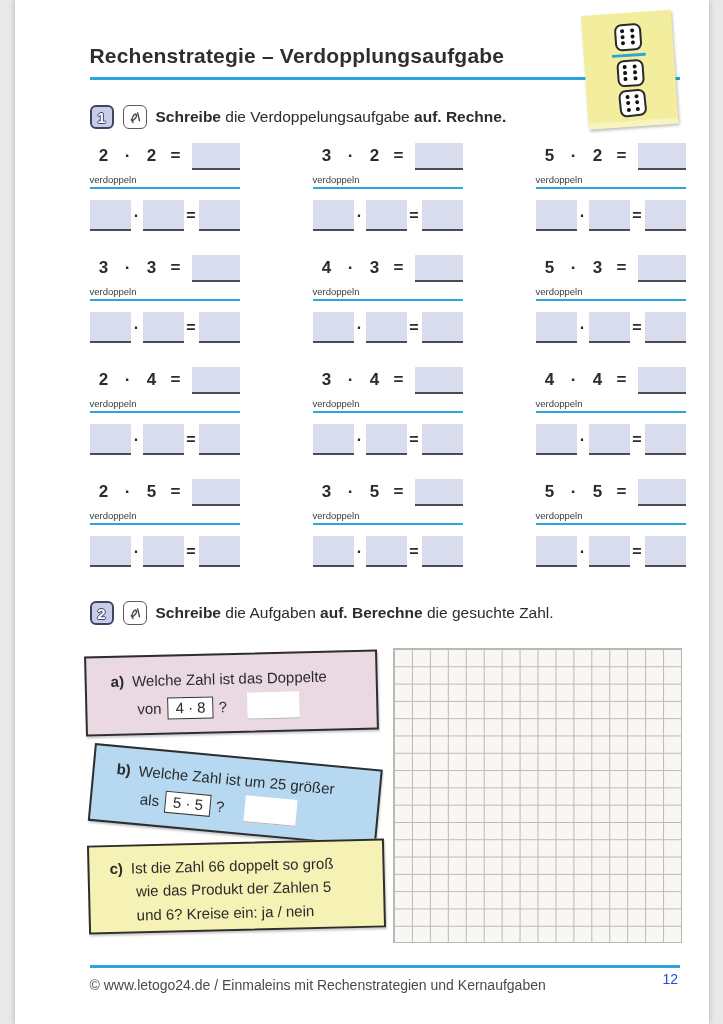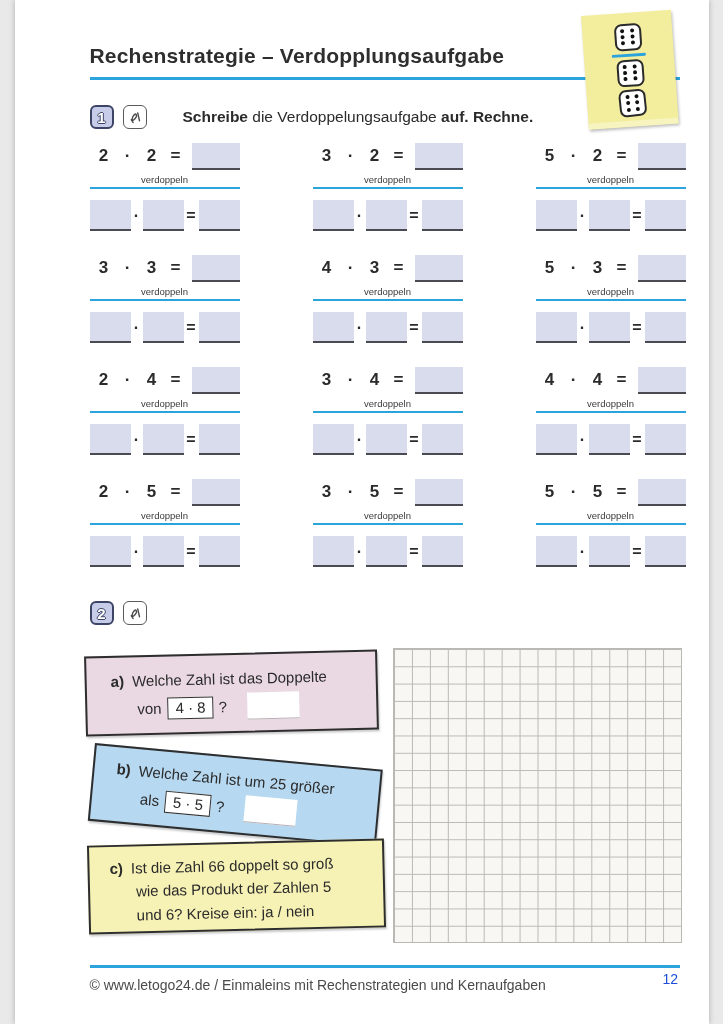--- a/index.html
+++ b/index.html
@@ -25,33 +25,33 @@
   .note-divider{width:34px;height:3px;background:#2ba3dc;border-radius:1px;}
   
   .ex-header{position:absolute;left:75px;display:flex;align-items:center;gap:9px;font-size:15.5px;}
   .ex1-header{top:105px;} .ex2-header{top:601px;}
   .num-badge{width:24px;height:24px;border-radius:6px;background:#c7cce8;border:2px solid #3d4566;
     box-sizing:border-box;display:flex;align-items:center;justify-content:center;
     font-weight:bold;font-size:15px;color:#ffffff;
     text-shadow:-1px 0 #3d4566,1px 0 #3d4566,0 -1px #3d4566,0 1px #3d4566;}
   .pencil-box{width:24px;height:24px;border-radius:6px;background:#fff;border:1.5px solid #5a5a5a;
     box-sizing:border-box;display:flex;align-items:center;justify-content:center;}
-  .instr b{font-weight:bold;} .instr{color:#2b2b2b;margin-left:27px;}
+  .instr b{font-weight:bold;} .instr{color:#2b2b2b;}
   
   .problems-grid{
     position:absolute;left:75px;top:142px;width:596px;
     display:grid;grid-template-columns:repeat(3,150px);column-gap:73px;row-gap:23px;
   }
   .problem-block{width:150px;}
   .eq-line{display:flex;align-items:center;height:28px;font-size:17px;font-weight:bold;padding-left:2px;box-sizing:border-box;}
   .eq-line .f{width:24px;text-align:center;}
   .eq-line .op{width:24px;text-align:center;}
   .answer-box{background:#d9dcec;border-bottom:2.5px solid #4a4b52;display:inline-block;box-sizing:border-box;}
   .answer-box.top{width:48px;height:27px;margin-left:auto;}
-  .verdoppeln{margin-top:4px;text-align:center;font-size:9.5px;color:#3a3a3a;
+  .verdoppeln{margin-top:4px;text-align:left;font-size:9.5px;color:#3a3a3a;
     padding-bottom:2px;border-bottom:2px solid #2ba3dc;}
   .bottom-row{display:flex;align-items:center;margin-top:11px;font-size:16px;font-weight:bold;}
   .answer-box.sm{width:41px;height:31px;}
   .bottom-row .op{text-align:center;} .bottom-row .op.dot{width:12px;} .bottom-row .op.eq{width:15px;}
   
   .slip{position:absolute;border:2px solid #2e2e2e;box-sizing:border-box;font-size:15px;line-height:1.55;
     box-shadow:1px 2px 2px rgba(0,0,0,.2);}
   .slip-a{left:70px;top:653px;width:293px;height:80px;background:#ead9e3;transform:rotate(-1.4deg);padding:12px 10px 0 24px;}
   .slip-b{left:80px;top:743px;width:289px;height:78px;background:#b6d8f0;transform:rotate(5.3deg);transform-origin:top left;padding:10px 10px 0 22px;}
   .slip-c{left:73px;top:842px;width:297px;height:89px;background:#f6f1b4;transform:rotate(-1.4deg);padding:10px 10px 0 20px;}
@@ -329,20 +329,21 @@
     </div>
 
   <div class="ex-header ex2-header">
     <span class="num-badge">2</span>
     <span class="pencil-box">
       <svg width="17" height="17" viewBox="0 0 24 24" fill="none" stroke="#4a4a4a" stroke-width="2" stroke-linecap="round">
         <path d="M10 19 C6 15, 12 4, 14.5 8 C16.5 12, 8 19, 7.5 15"></path>
         <path d="M16.5 5.5 l2.5 11"></path>
       </svg>
     </span>
+    <span class="instr"><b>Schreibe</b><span> die Aufgaben </span><b>auf. Berechne</b><span> die gesuchte Zahl.</span></span>
   </div>
 
   <div class="slip slip-a">
     <div><span class="lbl">a)</span><span>Welche Zahl ist das Doppelte</span></div>
     <div class="line2">
       <span>von</span>
       <span class="expr-box">4 · 8</span>
       <span class="qmark">?</span>
       <span class="slip-answer-box"></span>
     </div>

